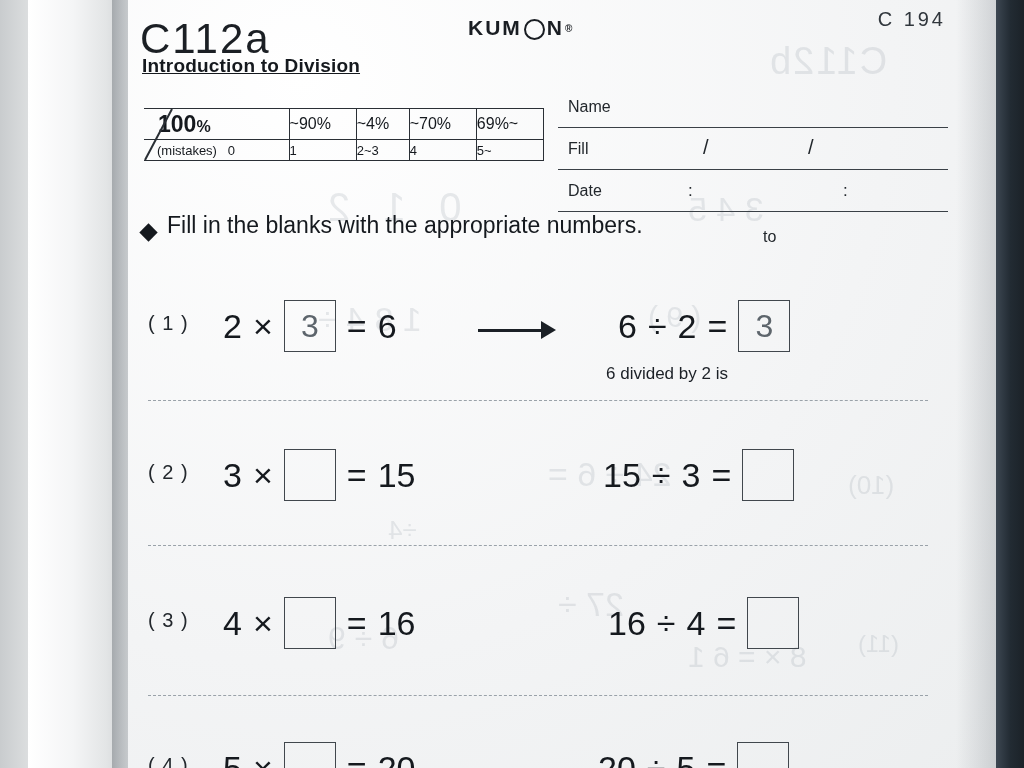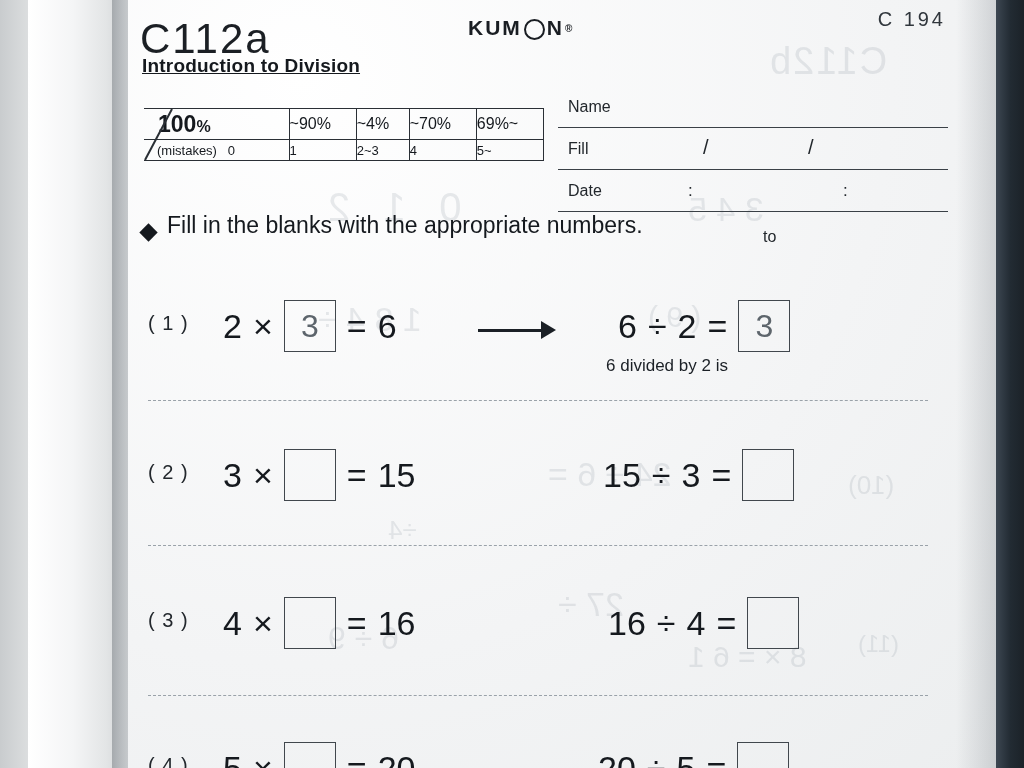--- a/index.html
+++ b/index.html
@@ -258,20 +258,21 @@
     width: 0; height: 0;
     border-top: 9px solid transparent;
     border-bottom: 9px solid transparent;
     border-left: 15px solid #1b2026;
     margin-left: -1px;
   }
   .caption {
     position: absolute;
     font-size: 17px;
     color: #1b2026;
+    margin-top: 8px;
   }
 </style>
 </head>
 <body>
 
 <div id="page">
 
   <div class="desk-left"></div>
   <div class="page-left"></div>
   <div class="gutter-shadow"></div>

